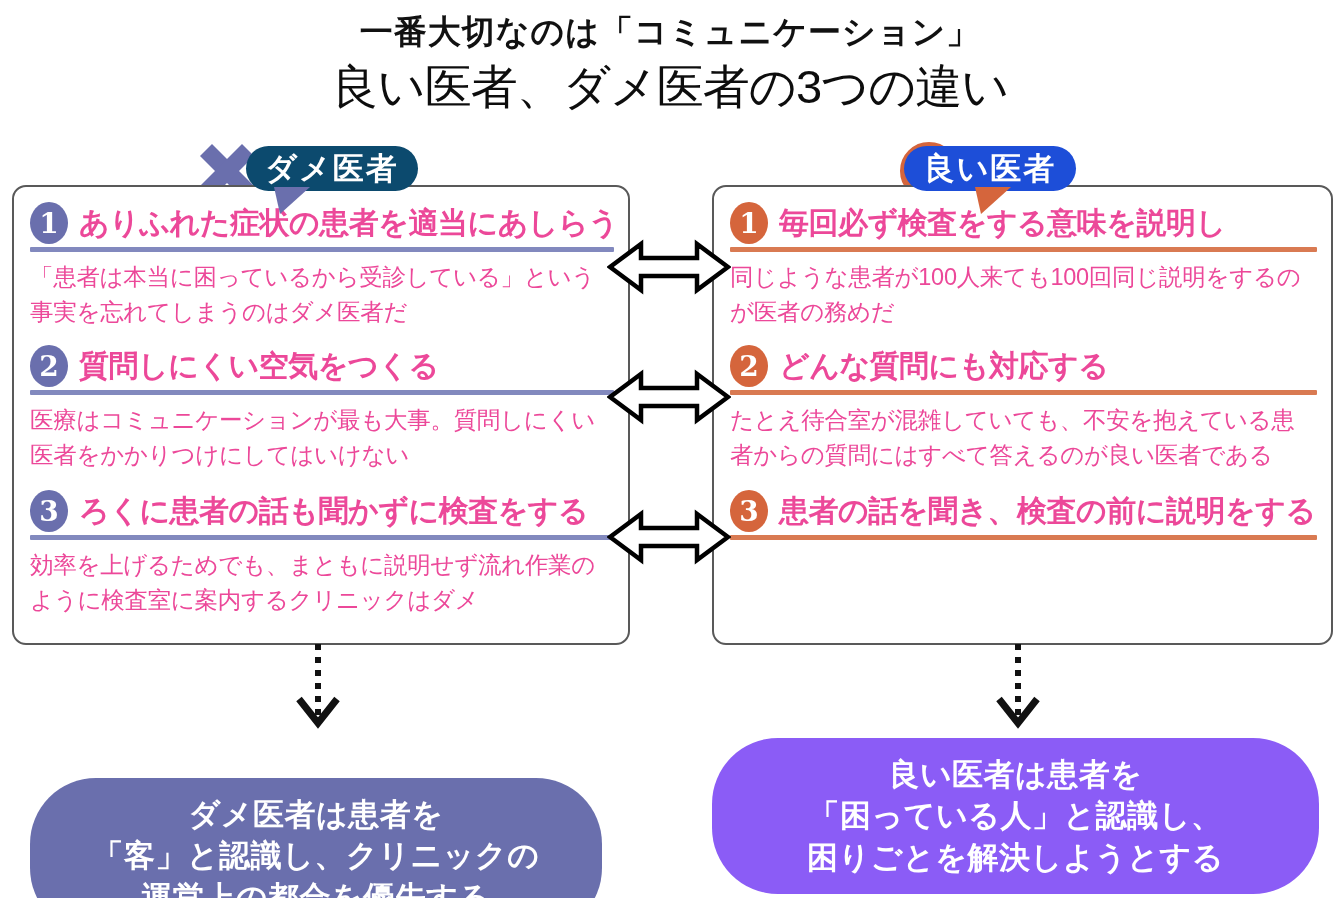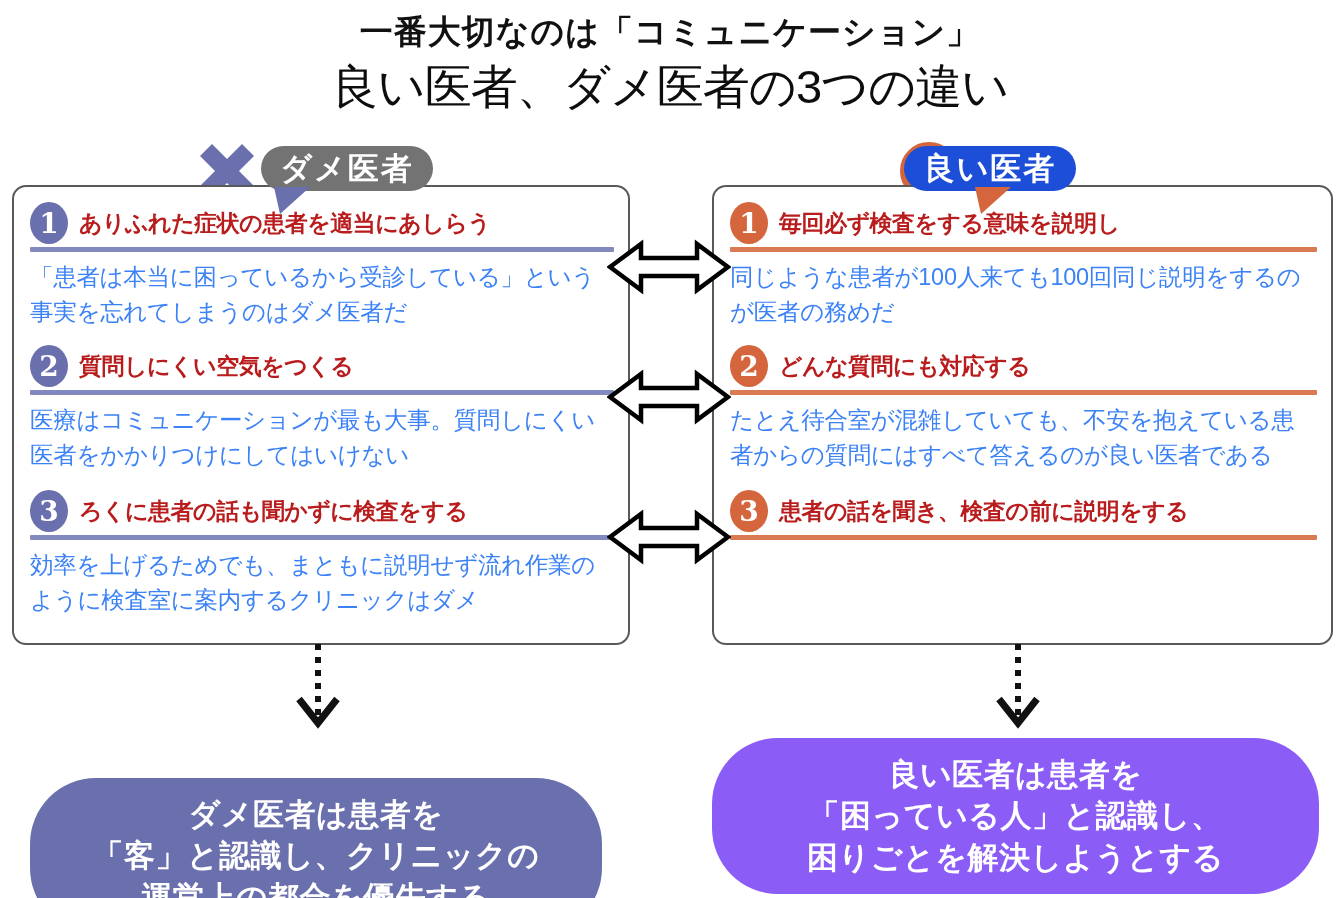--- a/index.html
+++ b/index.html
@@ -20,21 +20,21 @@
   
   .mark{position:absolute;width:60px;height:60px;}
   .mark.x{left:197px;top:141px;}
   .mark.o{left:899px;top:141px;}
   .bubble{
     position:absolute;top:146px;width:172px;height:45px;border-radius:23px;
     color:#fff;font-family:"Liberation Serif","DejaVu Serif",serif;font-weight:700;
     font-size:31px;display:flex;align-items:center;justify-content:center;
     letter-spacing:2px;z-index:3;
   }
-  .bubble.bad{left:261px;background:#737373;}
+  .bubble.bad{left:246px;background:#0c4a6e;}
   .bubble.good{left:904px;background:#1d4ed8;}
   .tail{position:absolute;top:187px;width:42px;height:28px;z-index:3;}
   .tail.bad{left:270px;}
   .tail.good{left:971px;}
   
   .box{
     position:absolute;top:185px;height:456px;background:#fff;
     border:2px solid #595959;border-radius:14px;z-index:1;
   }
   .box.bad{left:12px;width:614px;}
@@ -44,25 +44,25 @@
   .item.i2{top:158px;}
   .item.i3{top:303px;}
   .item-head{display:flex;align-items:center;gap:11px;}
   .num{
     flex:0 0 auto;width:38px;height:42px;border-radius:50%;color:#fff;
     font-family:"DejaVu Serif","Liberation Serif",serif;font-weight:700;font-size:28px;
     display:flex;align-items:center;justify-content:center;
   }
   .bad .num{background:#6A6FAD;}
   .good .num{background:#D5653C;}
-  .heading{font-size:23px;font-weight:800;color:#b91c1c;letter-spacing:-0.5px;white-space:nowrap;}
+  .heading{font-size:30px;font-weight:800;color:#ec4899;letter-spacing:-0.5px;white-space:nowrap;}
   .rule{height:5px;margin-top:3px;border-radius:1px;}
   .bad .rule{background:#8289BE;}
   .good .rule{background:#D97A52;}
-  .body-text{margin:8px 0 0;font-size:23.5px;line-height:1.48;color:#3b82f6;letter-spacing:-0.3px;}
+  .body-text{margin:8px 0 0;font-size:23.5px;line-height:1.48;color:#ec4899;letter-spacing:-0.3px;}
   
   .darrow{position:absolute;left:607px;width:124px;height:58px;z-index:4;}
   .darrow.a1{top:238px;}
   .darrow.a2{top:368px;}
   .darrow.a3{top:508px;}
   
   .down{position:absolute;top:641px;width:46px;height:94px;z-index:2;}
   .down.bad{left:295px;}
   .down.good{left:995px;}
   

